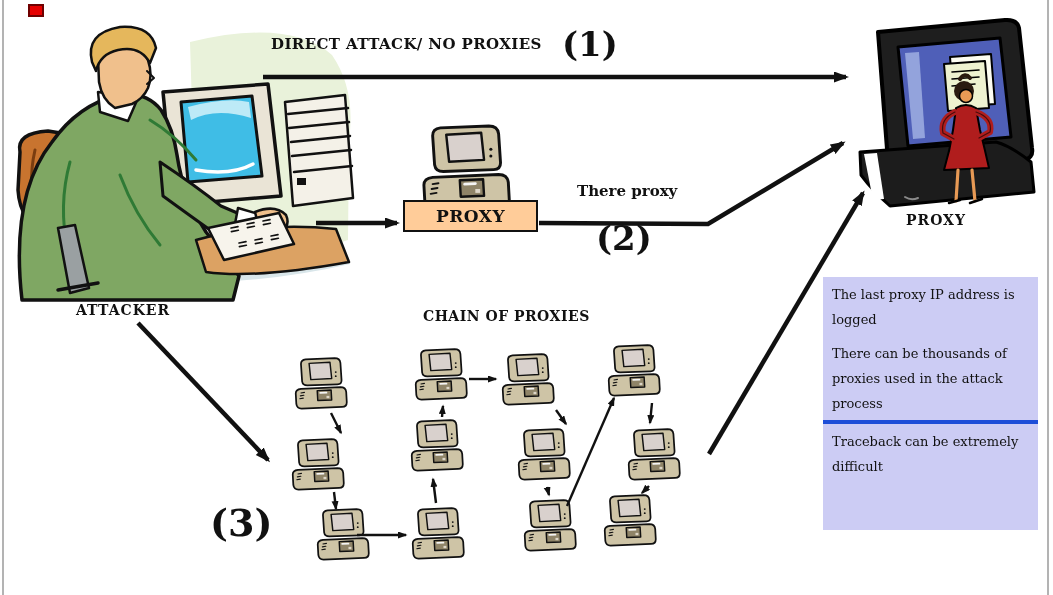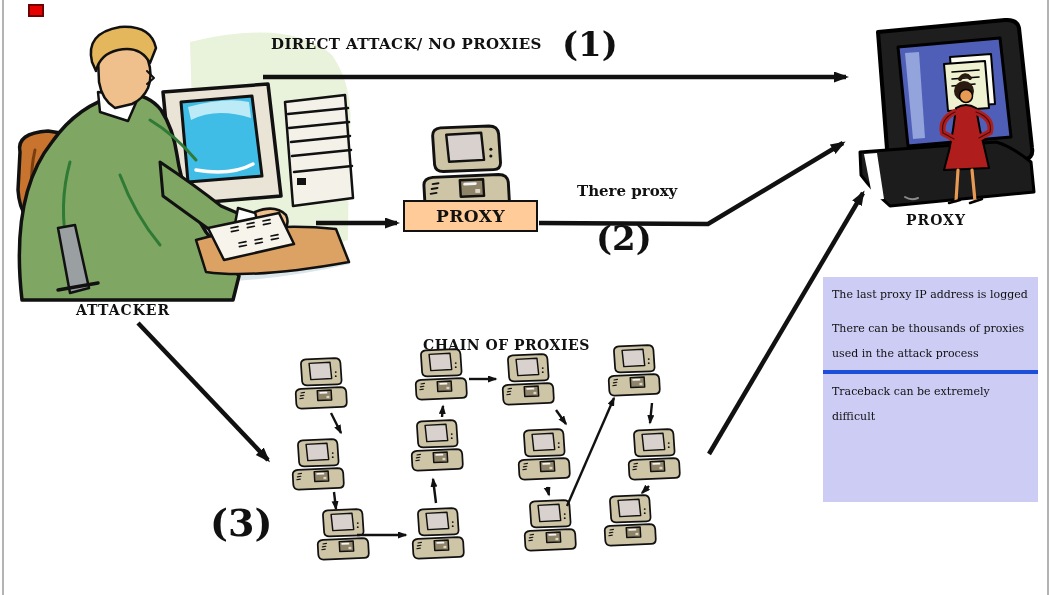--- a/index.html
+++ b/index.html
@@ -10,31 +10,31 @@
   #edge-right{left:1047px;}
   #red-marker{position:absolute;left:28px;top:4px;width:16px;height:13px;
               background:#e60000;border:2px solid #6f0000;box-sizing:border-box;}
   svg#art{position:absolute;left:0;top:0;width:1053px;height:595px;}
   .lbl{position:absolute;font-weight:bold;line-height:1;white-space:nowrap;}
   #direct-attack-label{left:271px;top:37px;font-size:15px;letter-spacing:.4px;}
   #step1-label{left:562px;top:27px;font-size:34px;}
   #logged-proxy-label{left:577px;top:184px;font-size:15px;}
   #step2-label{left:596px;top:221px;font-size:34px;}
   #attacker-label{left:76px;top:303px;font-size:14px;letter-spacing:1px;}
-  #chain-title-label{left:423px;top:309px;font-size:14px;letter-spacing:.5px;margin-top:29px;}
+  #chain-title-label{left:423px;top:309px;font-size:14px;letter-spacing:.5px;}
   #step3-label{left:210px;top:504px;font-size:38px;}
   #victim-label{left:906px;top:213px;font-size:14px;letter-spacing:1px;}
   #proxy-box{position:absolute;left:403px;top:200px;width:135px;height:32px;
              background:#ffcc99;border:2px solid #111;box-sizing:border-box;
              display:flex;align-items:center;justify-content:center;}
   #proxy-box .t{font-weight:bold;font-size:17px;letter-spacing:.5px;}
   #chain-box{position:absolute;left:273px;top:340px;width:434px;height:251px;
              background:#c9f6fb;border:2.5px solid #111;box-sizing:border-box;}
-  #info-box{position:absolute;left:823px;top:277px;width:215px;height:225px;
-            background:#ccccf4;box-sizing:border-box;font-size:11px;}
+  #info-box{position:absolute;left:823px;top:277px;width:215px;height:253px;
+            background:#ccccf4;box-sizing:border-box;font-size:13px;}
   #info-box p{margin:0;padding:5px 6px 4px 9px;line-height:25px;font-weight:normal;}
   #info-box p.sep{border-top:4px solid #1d4ed8;}
 </style>
 </head>
 <body>
 
 <div id="stage">
 
   <div class="edge" id="edge-left"></div>
   <div class="edge" id="edge-right"></div>

